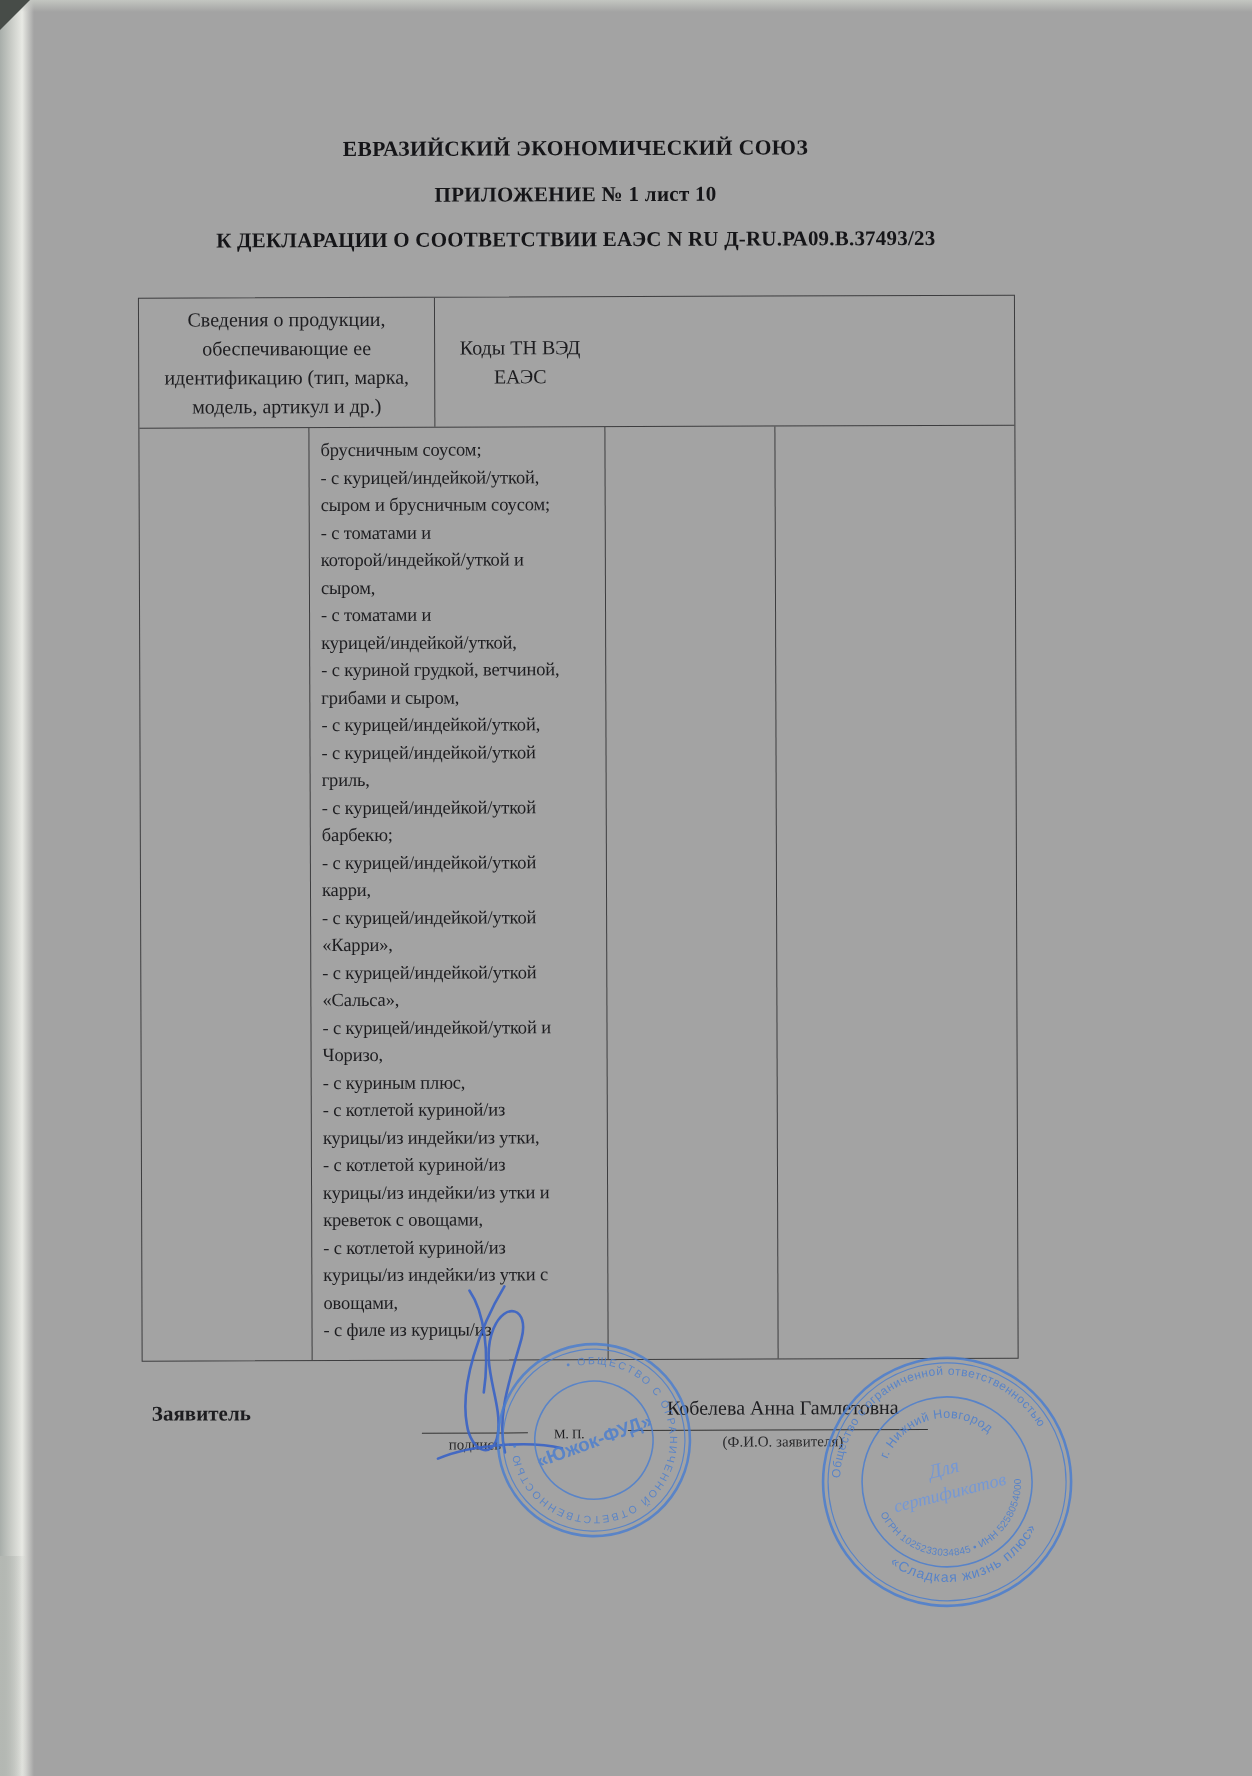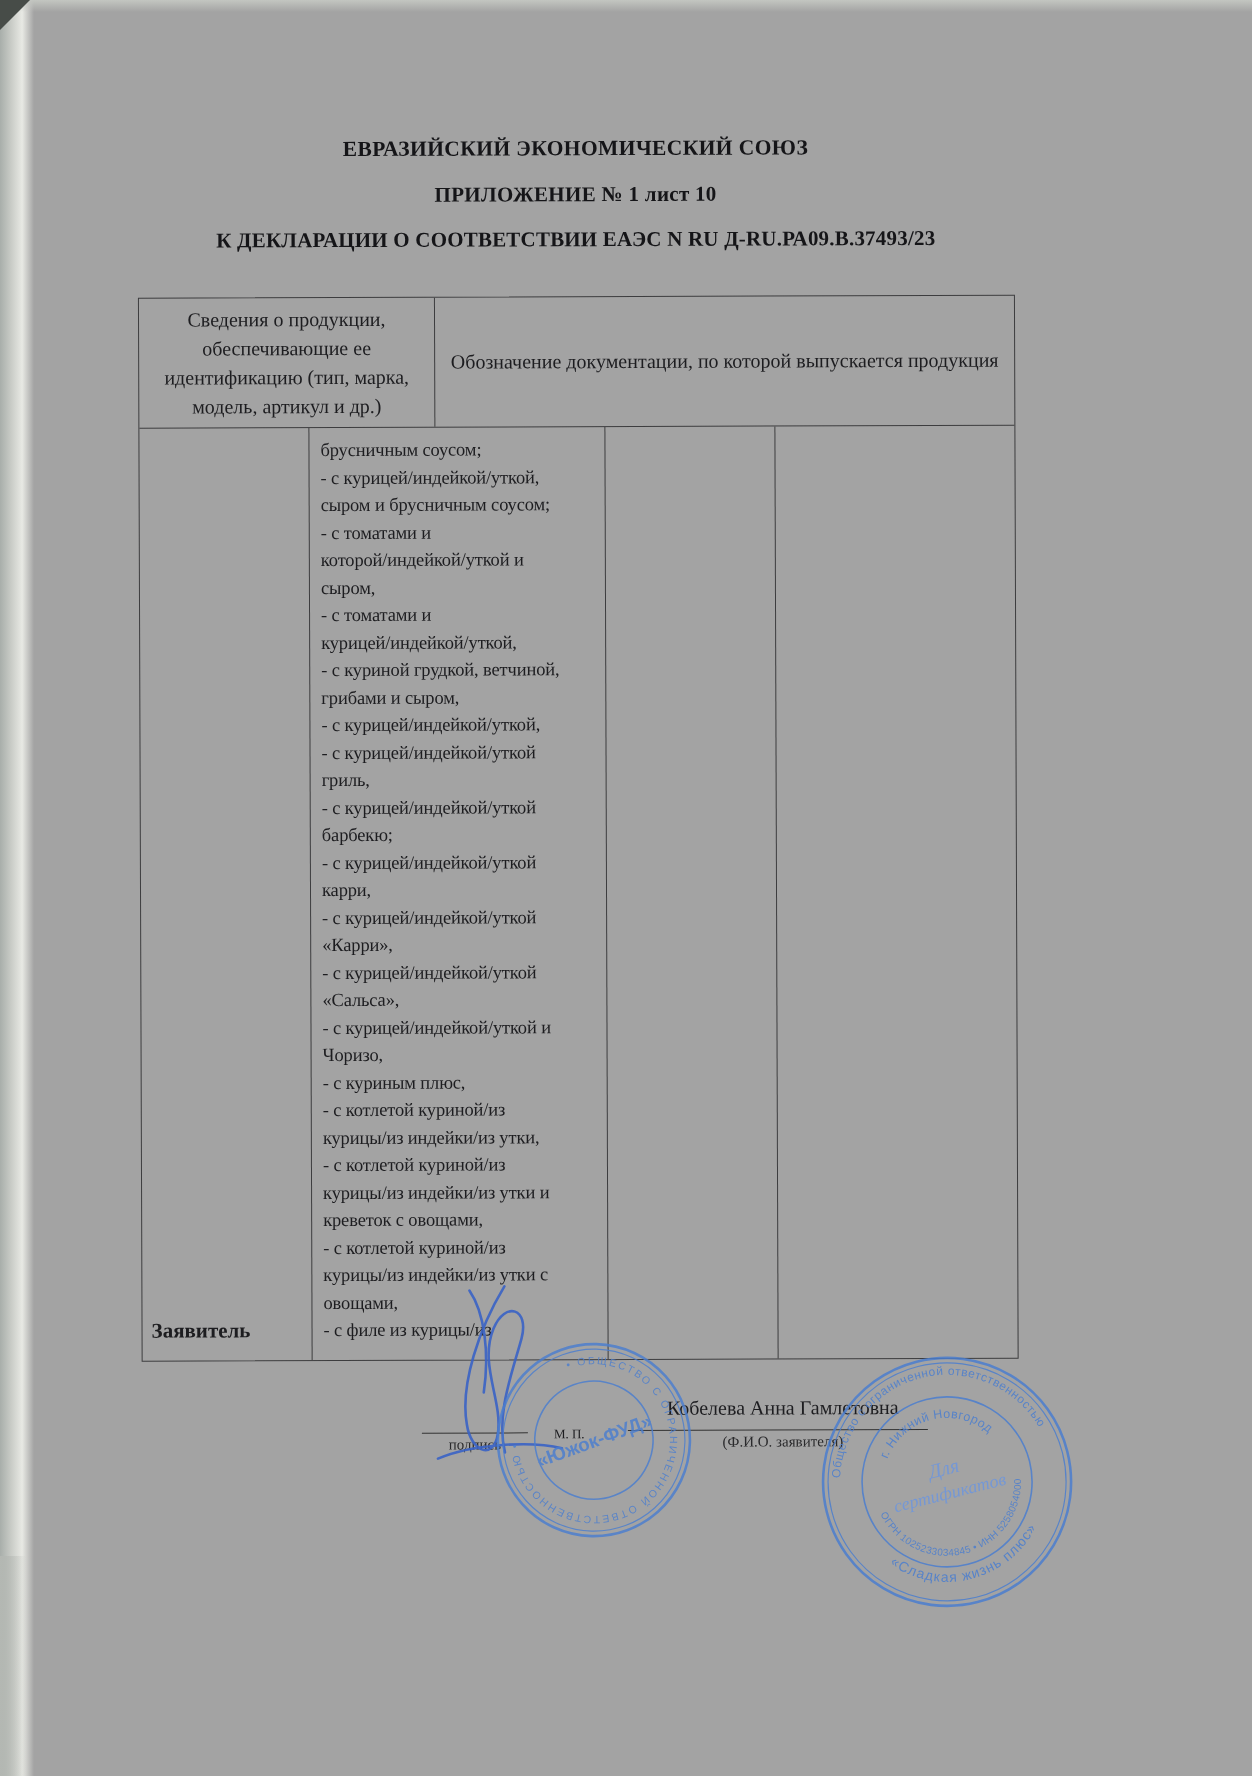--- a/index.html
+++ b/index.html
@@ -58,21 +58,21 @@
   .c3 { width: 170px; }
   .c4 { flex: 1; }
   .head-cell {
     display: flex; align-items: center; justify-content: center;
     text-align: center; font-size: 20px; line-height: 29px; padding: 4px 12px;
   }
   .body-cell { padding: 9px 10px 0 11px; font-size: 18.5px; }
   .body-line { line-height: 27.5px; white-space: nowrap; letter-spacing: -0.15px; font-family: Liberation Serif, serif; }
 
   
-  .applicant-label { position: absolute; left: 150px; top: 1317px; font-size: 21px; font-weight: bold; }
+  .applicant-label { position: absolute; left: 150px; top: 1400px; font-size: 21px; font-weight: bold; }
   .sig-line { position: absolute; left: 420px; top: 1432px; width: 106px; border-top: 1.6px solid #333; }
   .sig-caption { position: absolute; left: 404px; top: 1436px; width: 138px; text-align: center; font-size: 15px; color: #2a2a2c; }
   .seal-abbr { position: absolute; left: 552px; top: 1426px; font-size: 13px; }
   .fio-name { position: absolute; left: 636px; top: 1397px; width: 290px; text-align: center; font-size: 20px; }
   .fio-line { position: absolute; left: 626px; top: 1430px; width: 300px; border-top: 1.6px solid #333; }
   .fio-caption { position: absolute; left: 636px; top: 1434px; width: 290px; text-align: center; font-size: 15px; color: #2a2a2c; }
 
   
   .stamp { position: absolute; pointer-events: none; }
   .stamp-center { left: 487px; top: 1335px; width: 210px; height: 210px; opacity: 0.82; }
@@ -95,21 +95,21 @@
 
     <div class="titles">
       <div class="title-line title-1">ЕВРАЗИЙСКИЙ ЭКОНОМИЧЕСКИЙ СОЮЗ</div>
       <div class="title-line title-2">ПРИЛОЖЕНИЕ № 1 лист 10</div>
       <div class="title-line title-3">К ДЕКЛАРАЦИИ О СООТВЕТСТВИИ ЕАЭС N RU Д-RU.РА09.В.37493/23</div>
     </div>
 
     <div class="doc-table">
       <div class="t-row head">
         <div class="t-cell c2 head-cell">Сведения о продукции, обеспечивающие ее идентификацию (тип, марка, модель, артикул и др.)</div>
-        <div class="t-cell c4 head-cell">Обозначение документации, по которой выпускается продукция</div>
+        <div class="t-cell c3 head-cell">Коды ТН ВЭД ЕАЭС</div>
       </div>
       <div class="t-row body">
         <div class="t-cell c1 body-cell"></div>
         <div class="t-cell c2 body-cell">
             <div class="body-line">брусничным соусом;</div>
             <div class="body-line">- с курицей/индейкой/уткой,</div>
             <div class="body-line">сыром и брусничным соусом;</div>
             <div class="body-line">- с томатами и</div>
             <div class="body-line">которой/индейкой/уткой и</div>
             <div class="body-line">сыром,</div>

